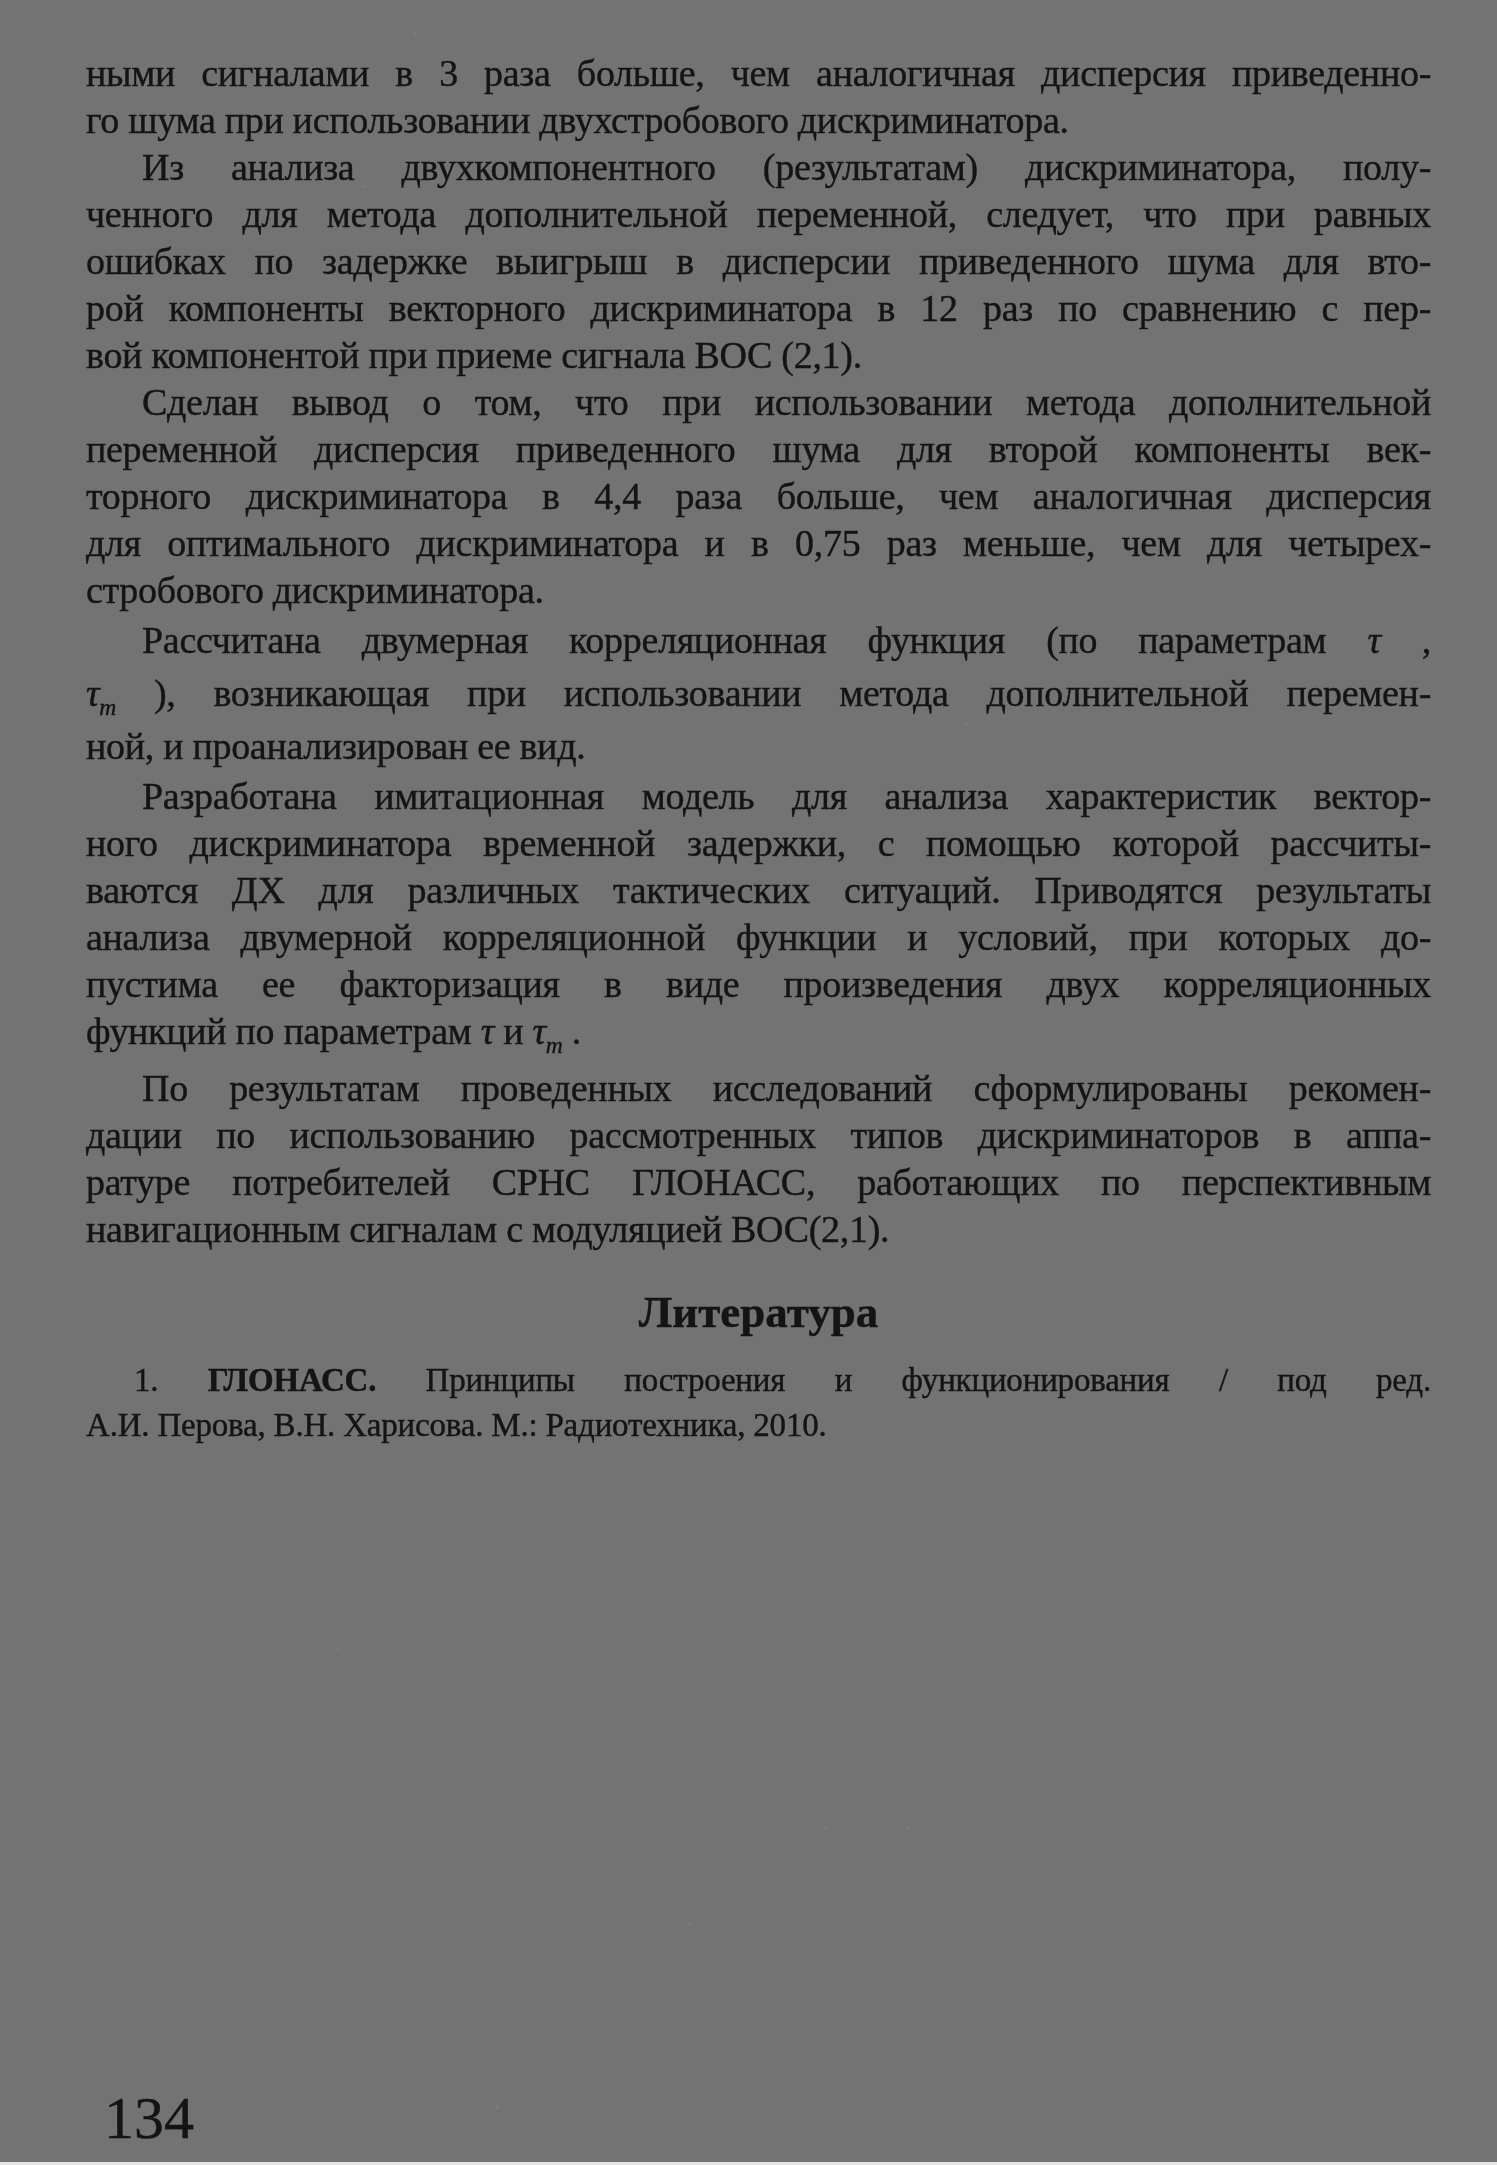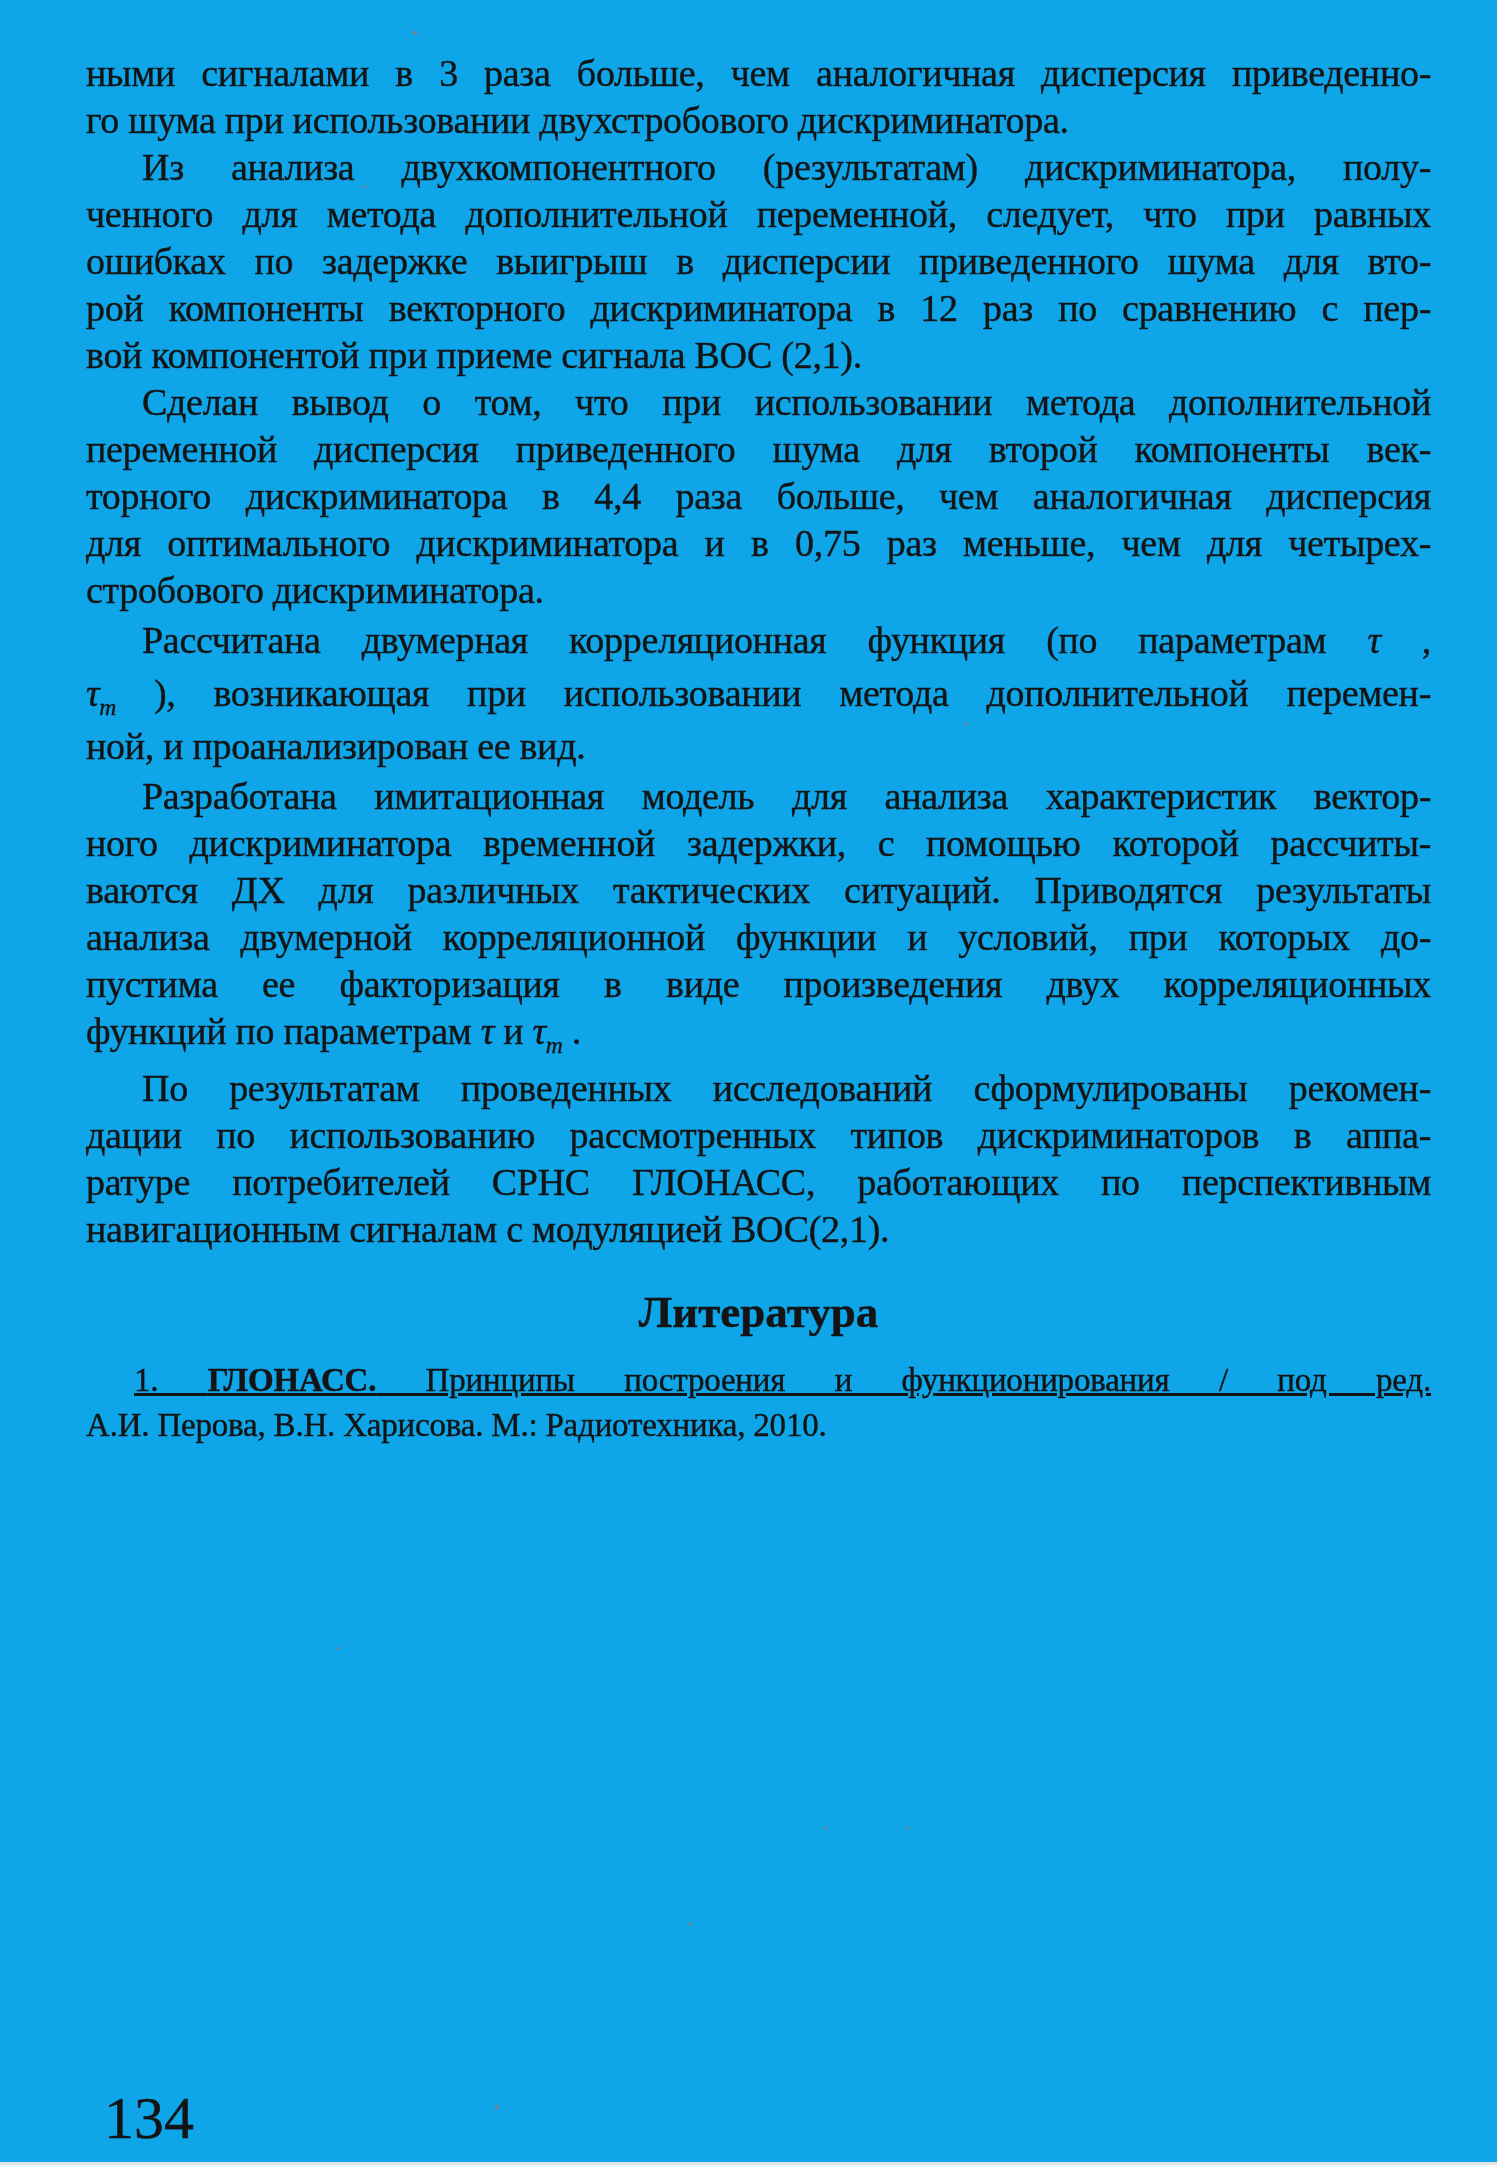--- a/index.html
+++ b/index.html
@@ -2,21 +2,21 @@
 <html lang="ru"><head>
 <meta charset="utf-8">
 <title>Scanned page</title>
 <style>
   html, body { margin: 0; padding: 0; background: #ffffff; }
 
   .page {
     position: relative;
     width: 1497px;
     height: 2165px;
-    background: #0ea5e9;
+    background: #737373;
     color: #141414;
     font-family: "Liberation Serif", serif;
     overflow: hidden;
   }
 
   .page-body {
     padding: 50px 66px 0 86px;
     -webkit-text-stroke: 0.4px #141414;
   }
 
@@ -44,21 +44,21 @@
     text-align: center;
     line-height: 47px;
     margin: 36px 0 22px 0;
   }
 
   .references .line {
     font-size: 33px;
     line-height: 45px;
     letter-spacing: -0.2px;
   }
-  .ref-item .line:first-child { text-indent: 48px; text-decoration: underline; }
+  .ref-item .line:first-child { text-indent: 48px; }
 
   .page-number {
     position: absolute;
     left: 104px;
     top: 2084px;
     font-size: 60px;
     -webkit-text-stroke: 0.4px #141414;
   }
 
   .speck {

